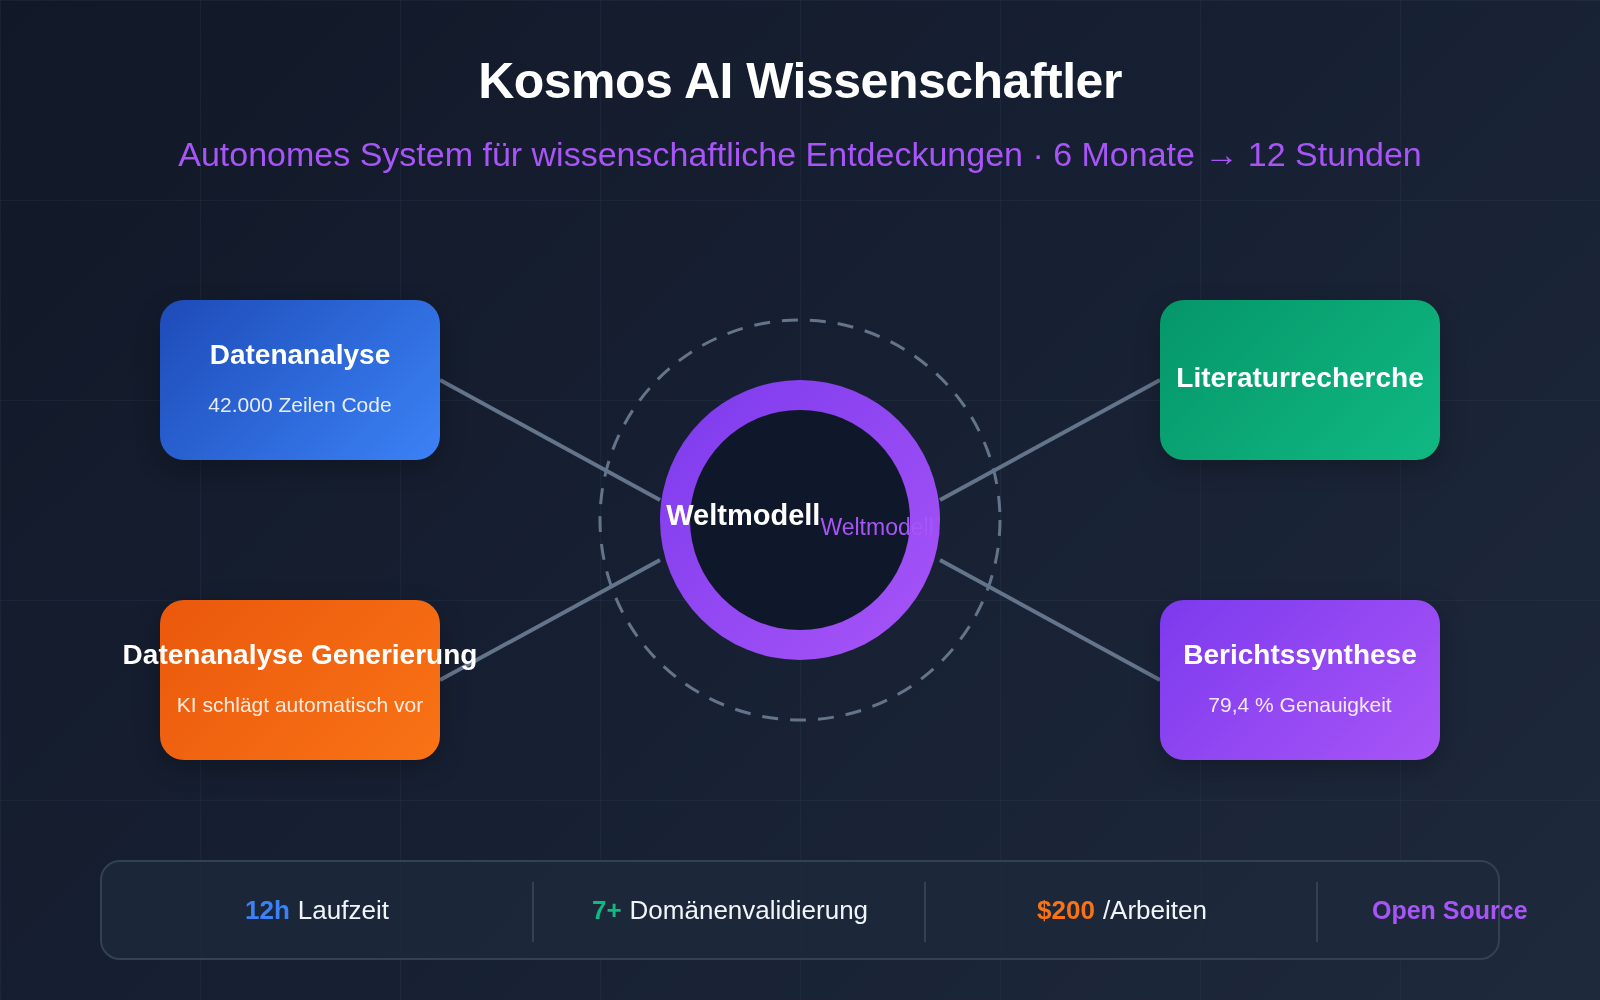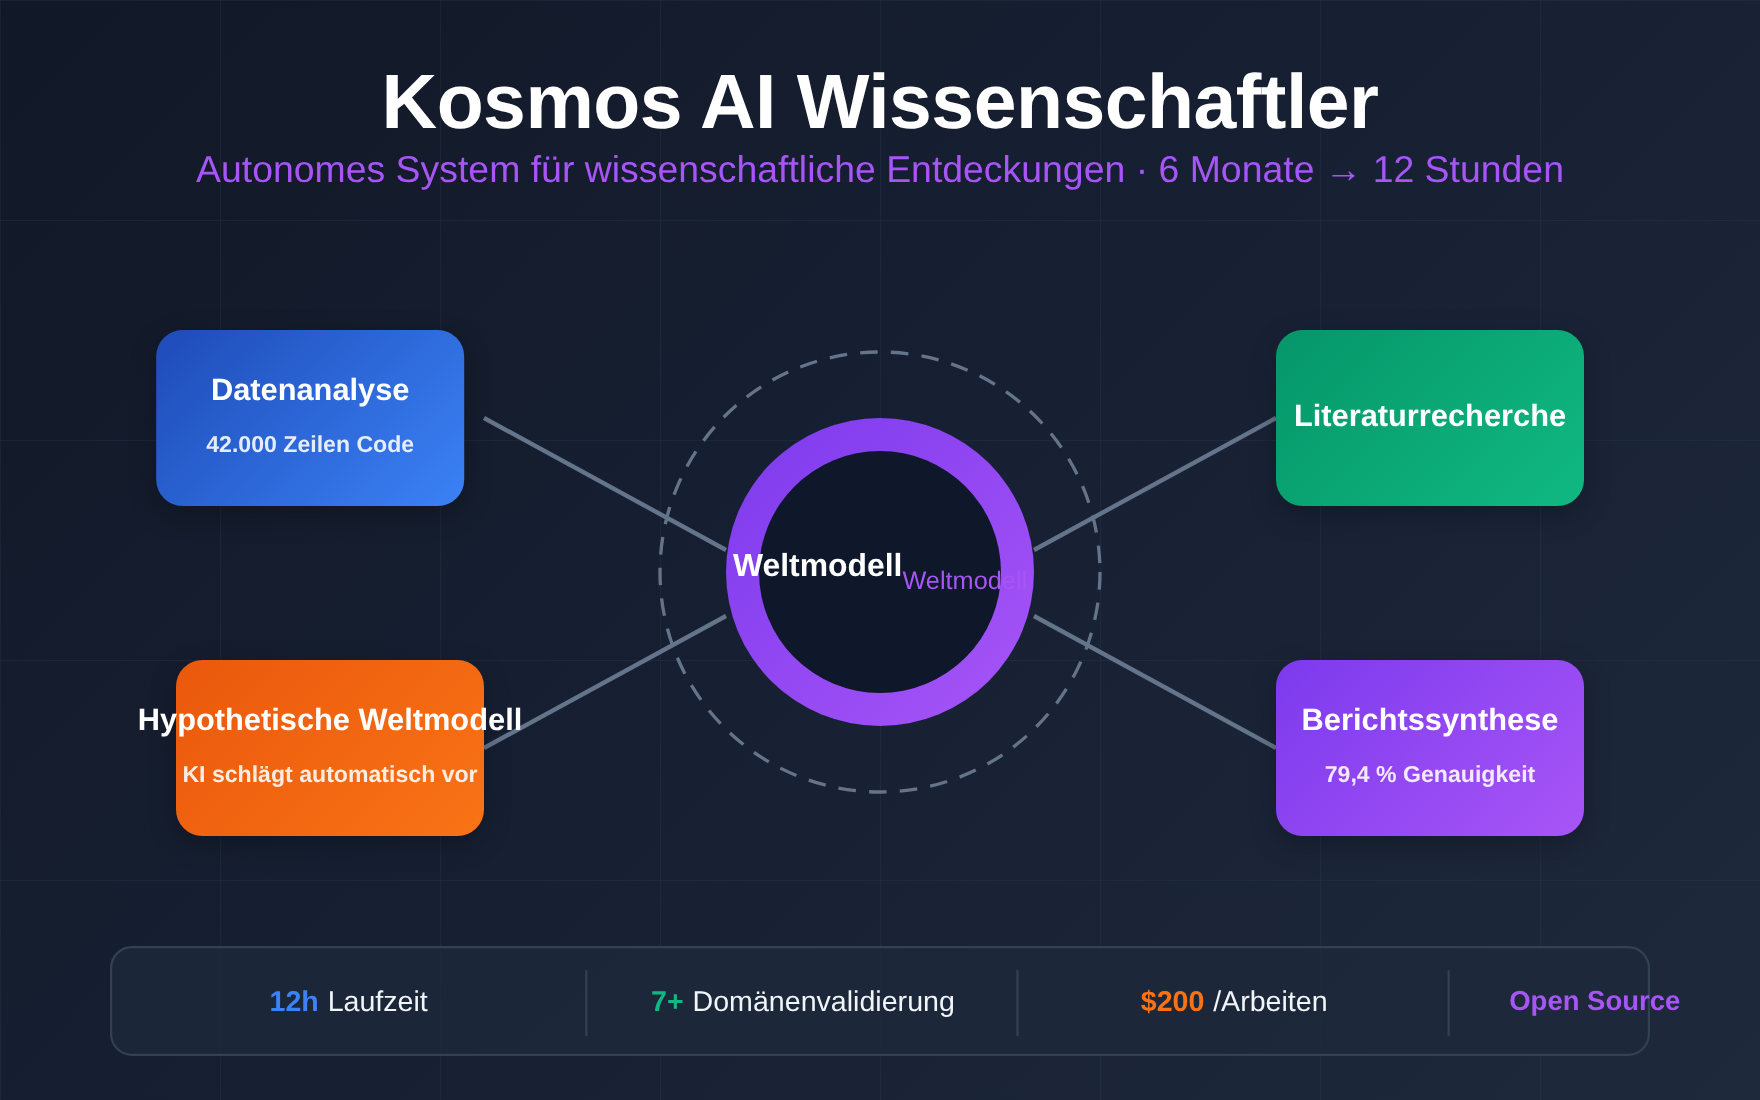--- a/index.html
+++ b/index.html
@@ -15,21 +15,21 @@
       background-image:
         linear-gradient(to right, rgba(51,65,85,0.25) 1px, transparent 1px),
         linear-gradient(to bottom, rgba(51,65,85,0.25) 1px, transparent 1px);
       background-size: 200px 200px;
       background-position: 0 0;
       pointer-events: none;
     }
     .title {
       position: absolute; left: 0; right: 0; top: 52px;
       text-align: center;
-      font-size: 70px; font-weight: 700;
+      font-size: 50px; font-weight: 700;
       letter-spacing: -0.5px;
       color: #ffffff;
     }
     .subtitle {
       position: absolute; left: 0; right: 0; top: 135px;
       text-align: center;
       font-size: 34px; font-weight: 400;
       color: #a855f7;
     }
     svg.connectors { position: absolute; left: 0; top: 0; }
@@ -41,25 +41,25 @@
       align-items: center; justify-content: center;
       text-align: center;
       box-shadow: 0 8px 24px rgba(0,0,0,0.25);
     }
     .card .ct {
       font-size: 28px; font-weight: 700; color: #ffffff;
       white-space: nowrap;
       margin-top: -4px;
     }
     .card .cs {
-      font-size: 21px; font-weight: 700; color: rgba(255,255,255,0.88);
+      font-size: 21px; font-weight: 400; color: rgba(255,255,255,0.88);
       white-space: nowrap;
       margin-top: 22px;
     }
-    .card-blue   { left: 142px;  top: 300px; background: linear-gradient(135deg, #1e4bb8 0%, #3b82f6 100%); }
+    .card-blue   { left: 160px;  top: 300px; background: linear-gradient(135deg, #1e4bb8 0%, #3b82f6 100%); }
     .card-green  { left: 1160px; top: 300px; background: linear-gradient(135deg, #059669 0%, #10b981 100%); gap: 40px; }
     .card-orange { left: 160px;  top: 600px; background: linear-gradient(135deg, #ea580c 0%, #f97316 100%); }
     .card-purple { left: 1160px; top: 600px; background: linear-gradient(135deg, #7c3aed 0%, #a855f7 100%); }
 
     .hub {
       position: absolute;
       left: 660px; top: 380px;
       width: 280px; height: 280px;
       border-radius: 50%;
       background: linear-gradient(135deg, #7c3aed 0%, #a855f7 100%);
@@ -115,21 +115,21 @@
 <div class="card card-blue">
   <div class="ct">Datenanalyse</div>
   <div class="cs">42.000 Zeilen Code</div>
 </div>
 
 <div class="card card-green">
   <div class="ct">Literaturrecherche</div>
 </div>
 
 <div class="card card-orange">
-  <div class="ct">Hypothetische Weltmodell</div>
+  <div class="ct">Datenanalyse Generierung</div>
   <div class="cs">KI schlägt automatisch vor</div>
 </div>
 
 <div class="card card-purple">
   <div class="ct">Berichtssynthese</div>
   <div class="cs">79,4 % Genauigkeit</div>
 </div>
 
 <div class="hub">
   <div class="hub-inner">

